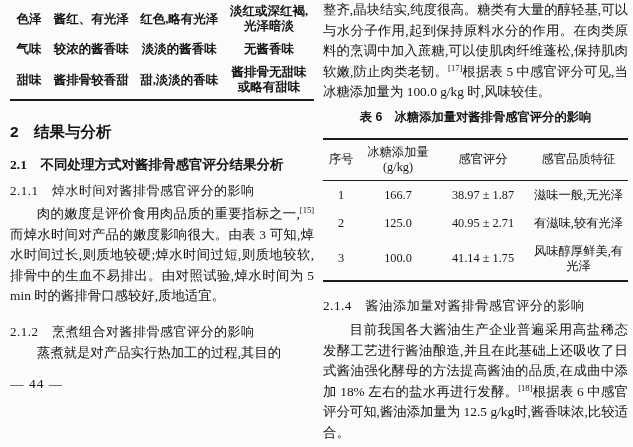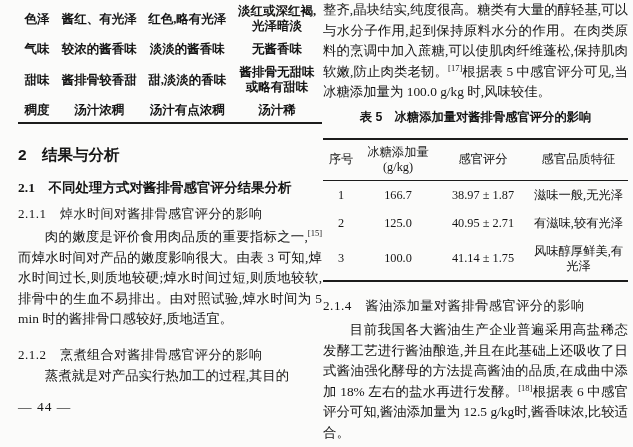--- a/index.html
+++ b/index.html
@@ -4,21 +4,21 @@
 <style>
   html,body{margin:0;padding:0;}
   body{
     width:633px;height:447px;overflow:hidden;
     background:#fbfbfa;
     font-family:"Liberation Serif","DejaVu Serif",serif;
     color:#151515;
   }
   .page{position:relative;width:633px;height:447px;}
   .col{position:absolute;top:0;}
-  .col-left{left:18px;width:304px;}
+  .col-left{left:10px;width:304px;}
   .col-right{left:323px;width:305px;}
 
   
   table.qtable{
     width:100%;border-collapse:collapse;
     font-size:12.5px;line-height:15px;
     border-bottom:2px solid #1c1c1c;
   }
   table.qtable td{
     text-align:center;vertical-align:middle;
@@ -101,46 +101,40 @@
           <td>淡淡的酱香味</td>
           <td>无酱香味</td>
         </tr>
         <tr>
           <td class="qlabel">甜味</td>
           <td>酱排骨较香甜</td>
           <td>甜,淡淡的香味</td>
           <td>酱排骨无甜味
 或略有甜味</td>
         </tr>
-        <tr>
-          <td class="qlabel">稠度</td>
-          <td>汤汁浓稠</td>
-          <td>汤汁有点浓稠</td>
-          <td>汤汁稀</td>
-        </tr>
       </tbody>
     </table>
 
     <div class="h-sec">2　结果与分析</div>
     <div class="h-sub">2.1　不同处理方式对酱排骨感官评分结果分析</div>
     <div class="h-subsub">2.1.1　焯水时间对酱排骨感官评分的影响</div>
 
     <p class="body indent"><span>肉的嫩度是评价食用肉品质的重要指标之一,</span><sup class="ref">[15]</sup><span>而焯水时间对产品的嫩度影响很大。由表 3 可知,焯水时间过长,则质地较硬;焯水时间过短,则质地较软,排骨中的生血不易排出。由对照试验,焯水时间为 5 min 时的酱排骨口感较好,质地适宜。</span></p>
 
     <div class="h-subsub" style="margin-top:16px;">2.1.2　烹煮组合对酱排骨感官评分的影响</div>
     <p class="body indent" style="margin-top:2px;"><span>蒸煮就是对产品实行热加工的过程,其目的</span></p>
 
     <div class="page-num">— 44 —</div>
   </div>
 
   <div class="col col-right">
 
     <p class="body" style="margin-top:0;"><span>整齐,晶块结实,纯度很高。糖类有大量的醇轻基,可以与水分子作用,起到保持原料水分的作用。在肉类原料的烹调中加入蔗糖,可以使肌肉纤维蓬松,保持肌肉软嫩,防止肉类老韧。</span><sup class="ref">[17]</sup><span>根据表 5 中感官评分可见,当冰糖添加量为 100.0 g/kg 时,风味较佳。</span></p>
 
-    <div class="tbl-title">表 5　冰糖添加量对酱排骨感官评分的影响</div>
+    <div class="tbl-title">表 6　冰糖添加量对酱排骨感官评分的影响</div>
 
     <table class="t5">
       <thead>
         <tr>
           <td class="c-seq">序号</td>
           <td class="c-amt">冰糖添加量
 (g/kg)</td>
           <td class="c-score">感官评分</td>
           <td>感官品质特征</td>
         </tr>

